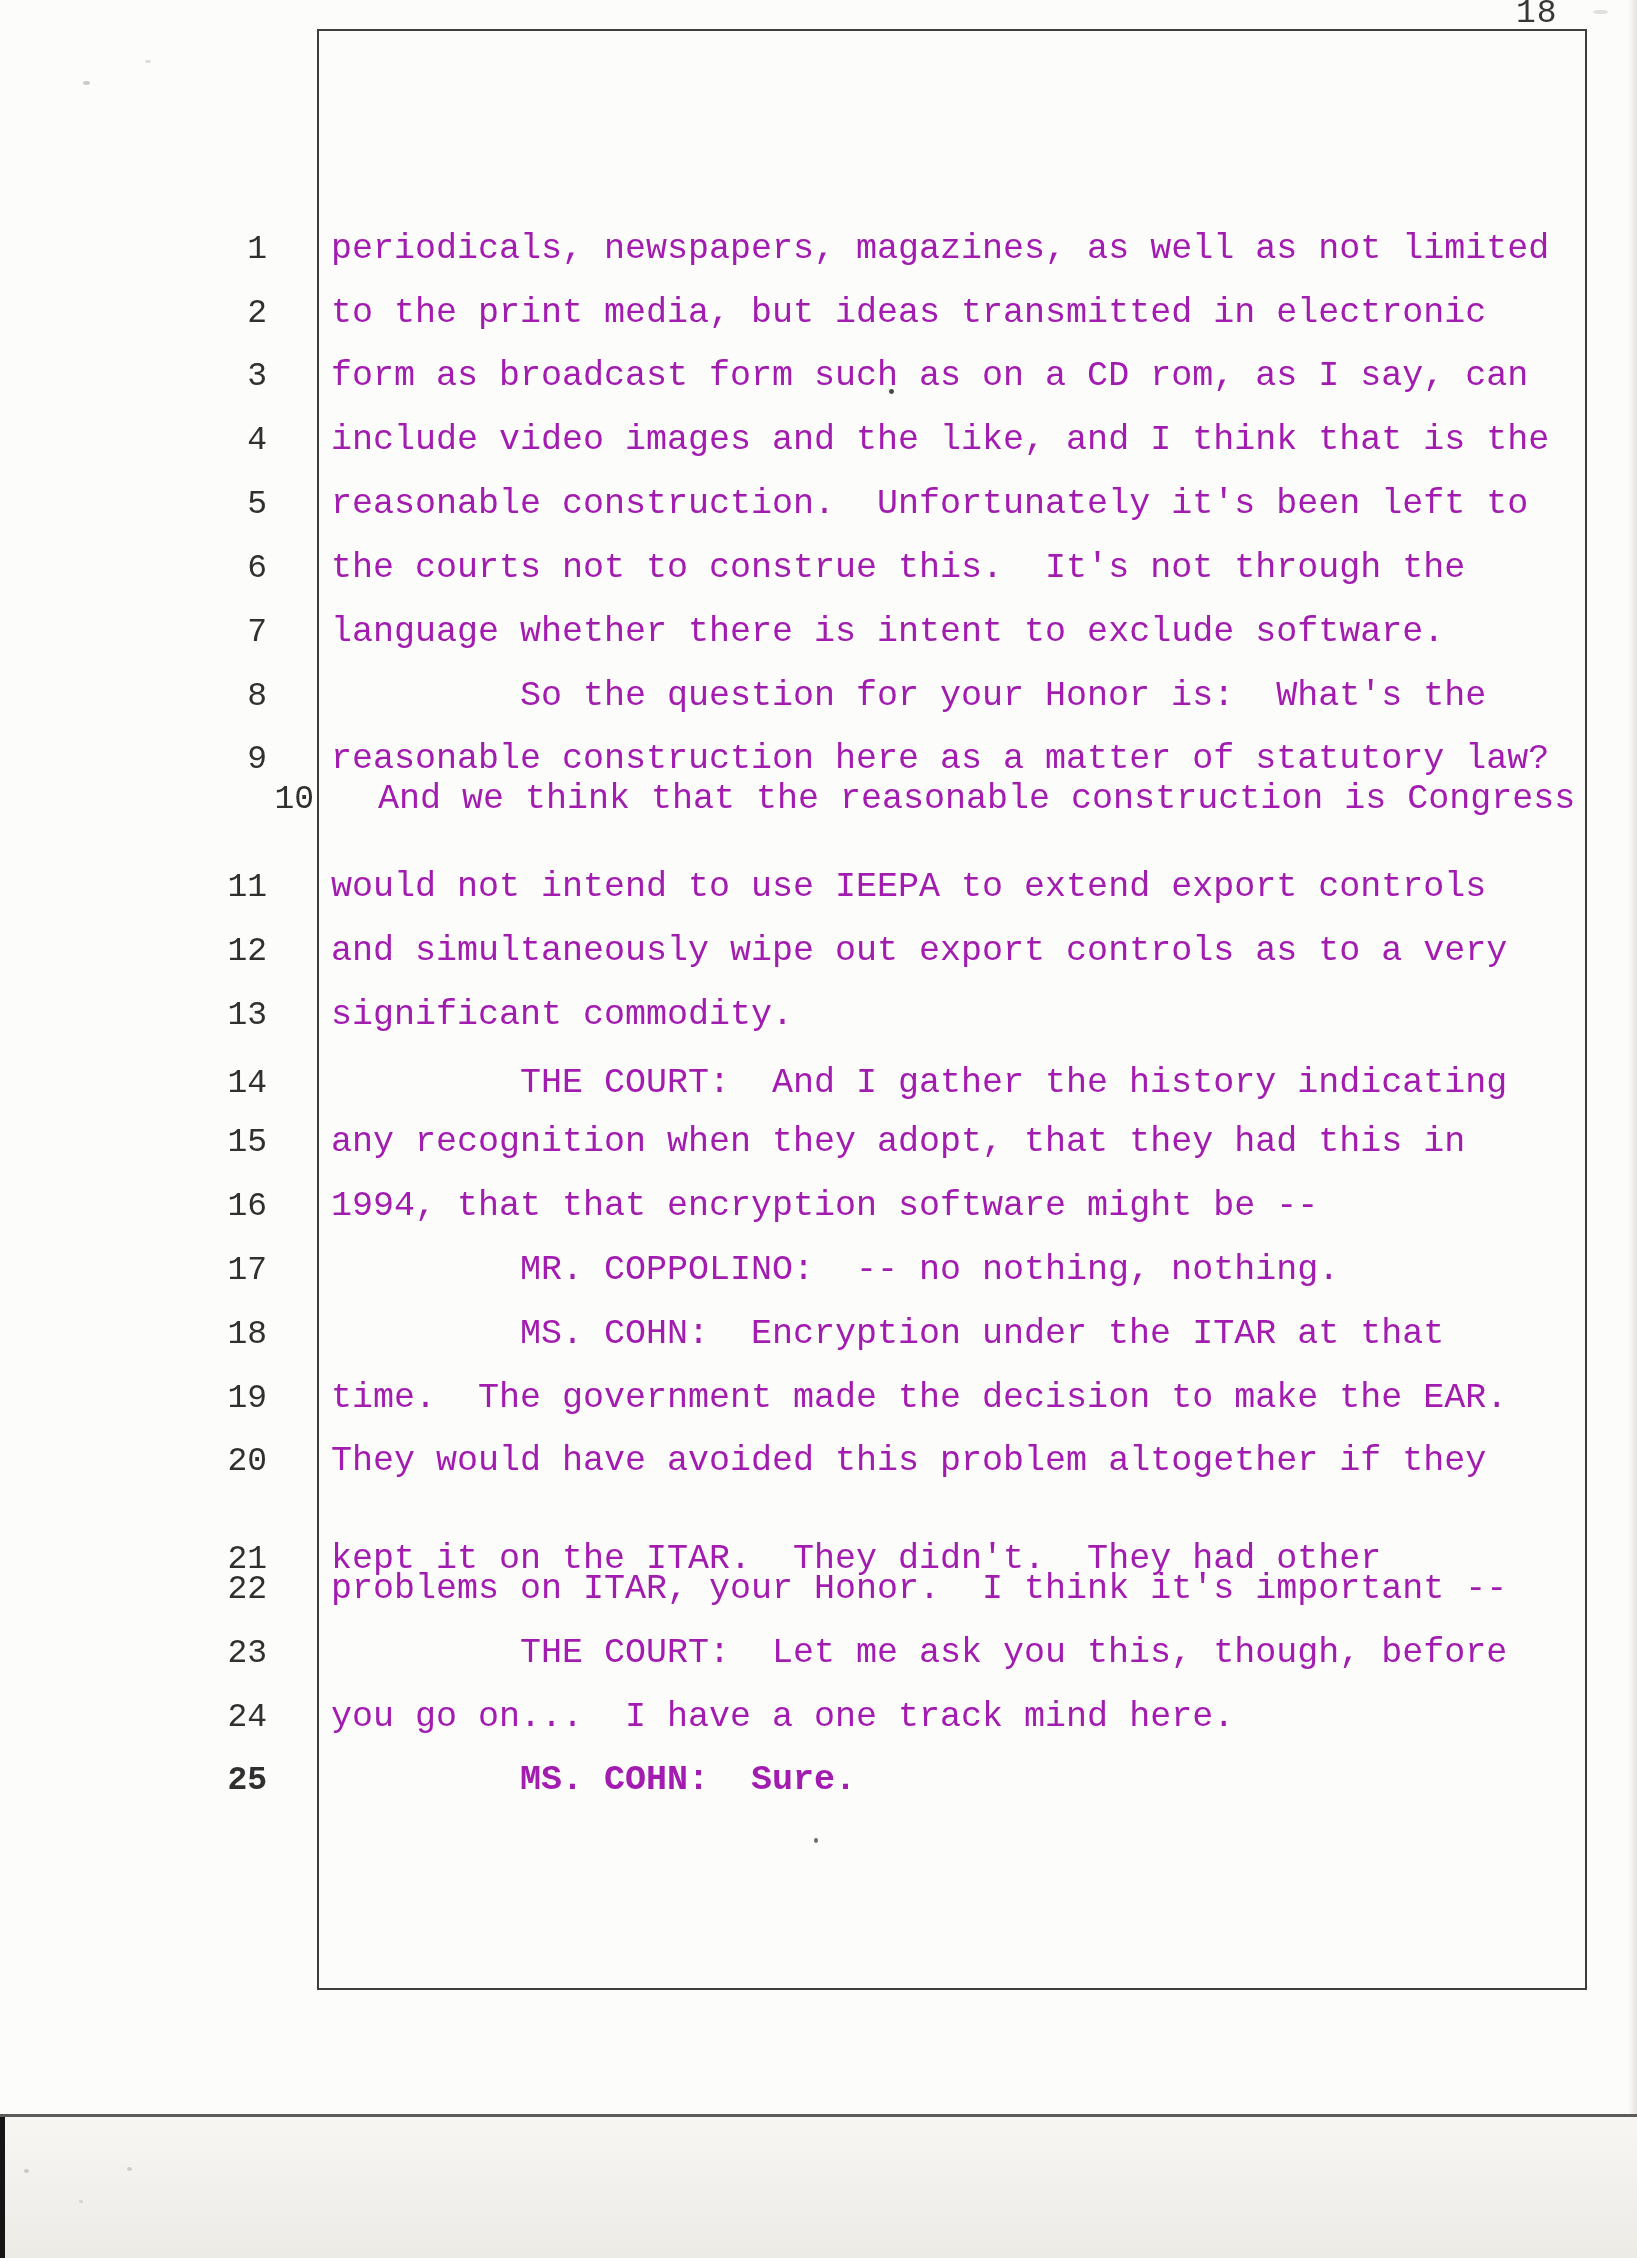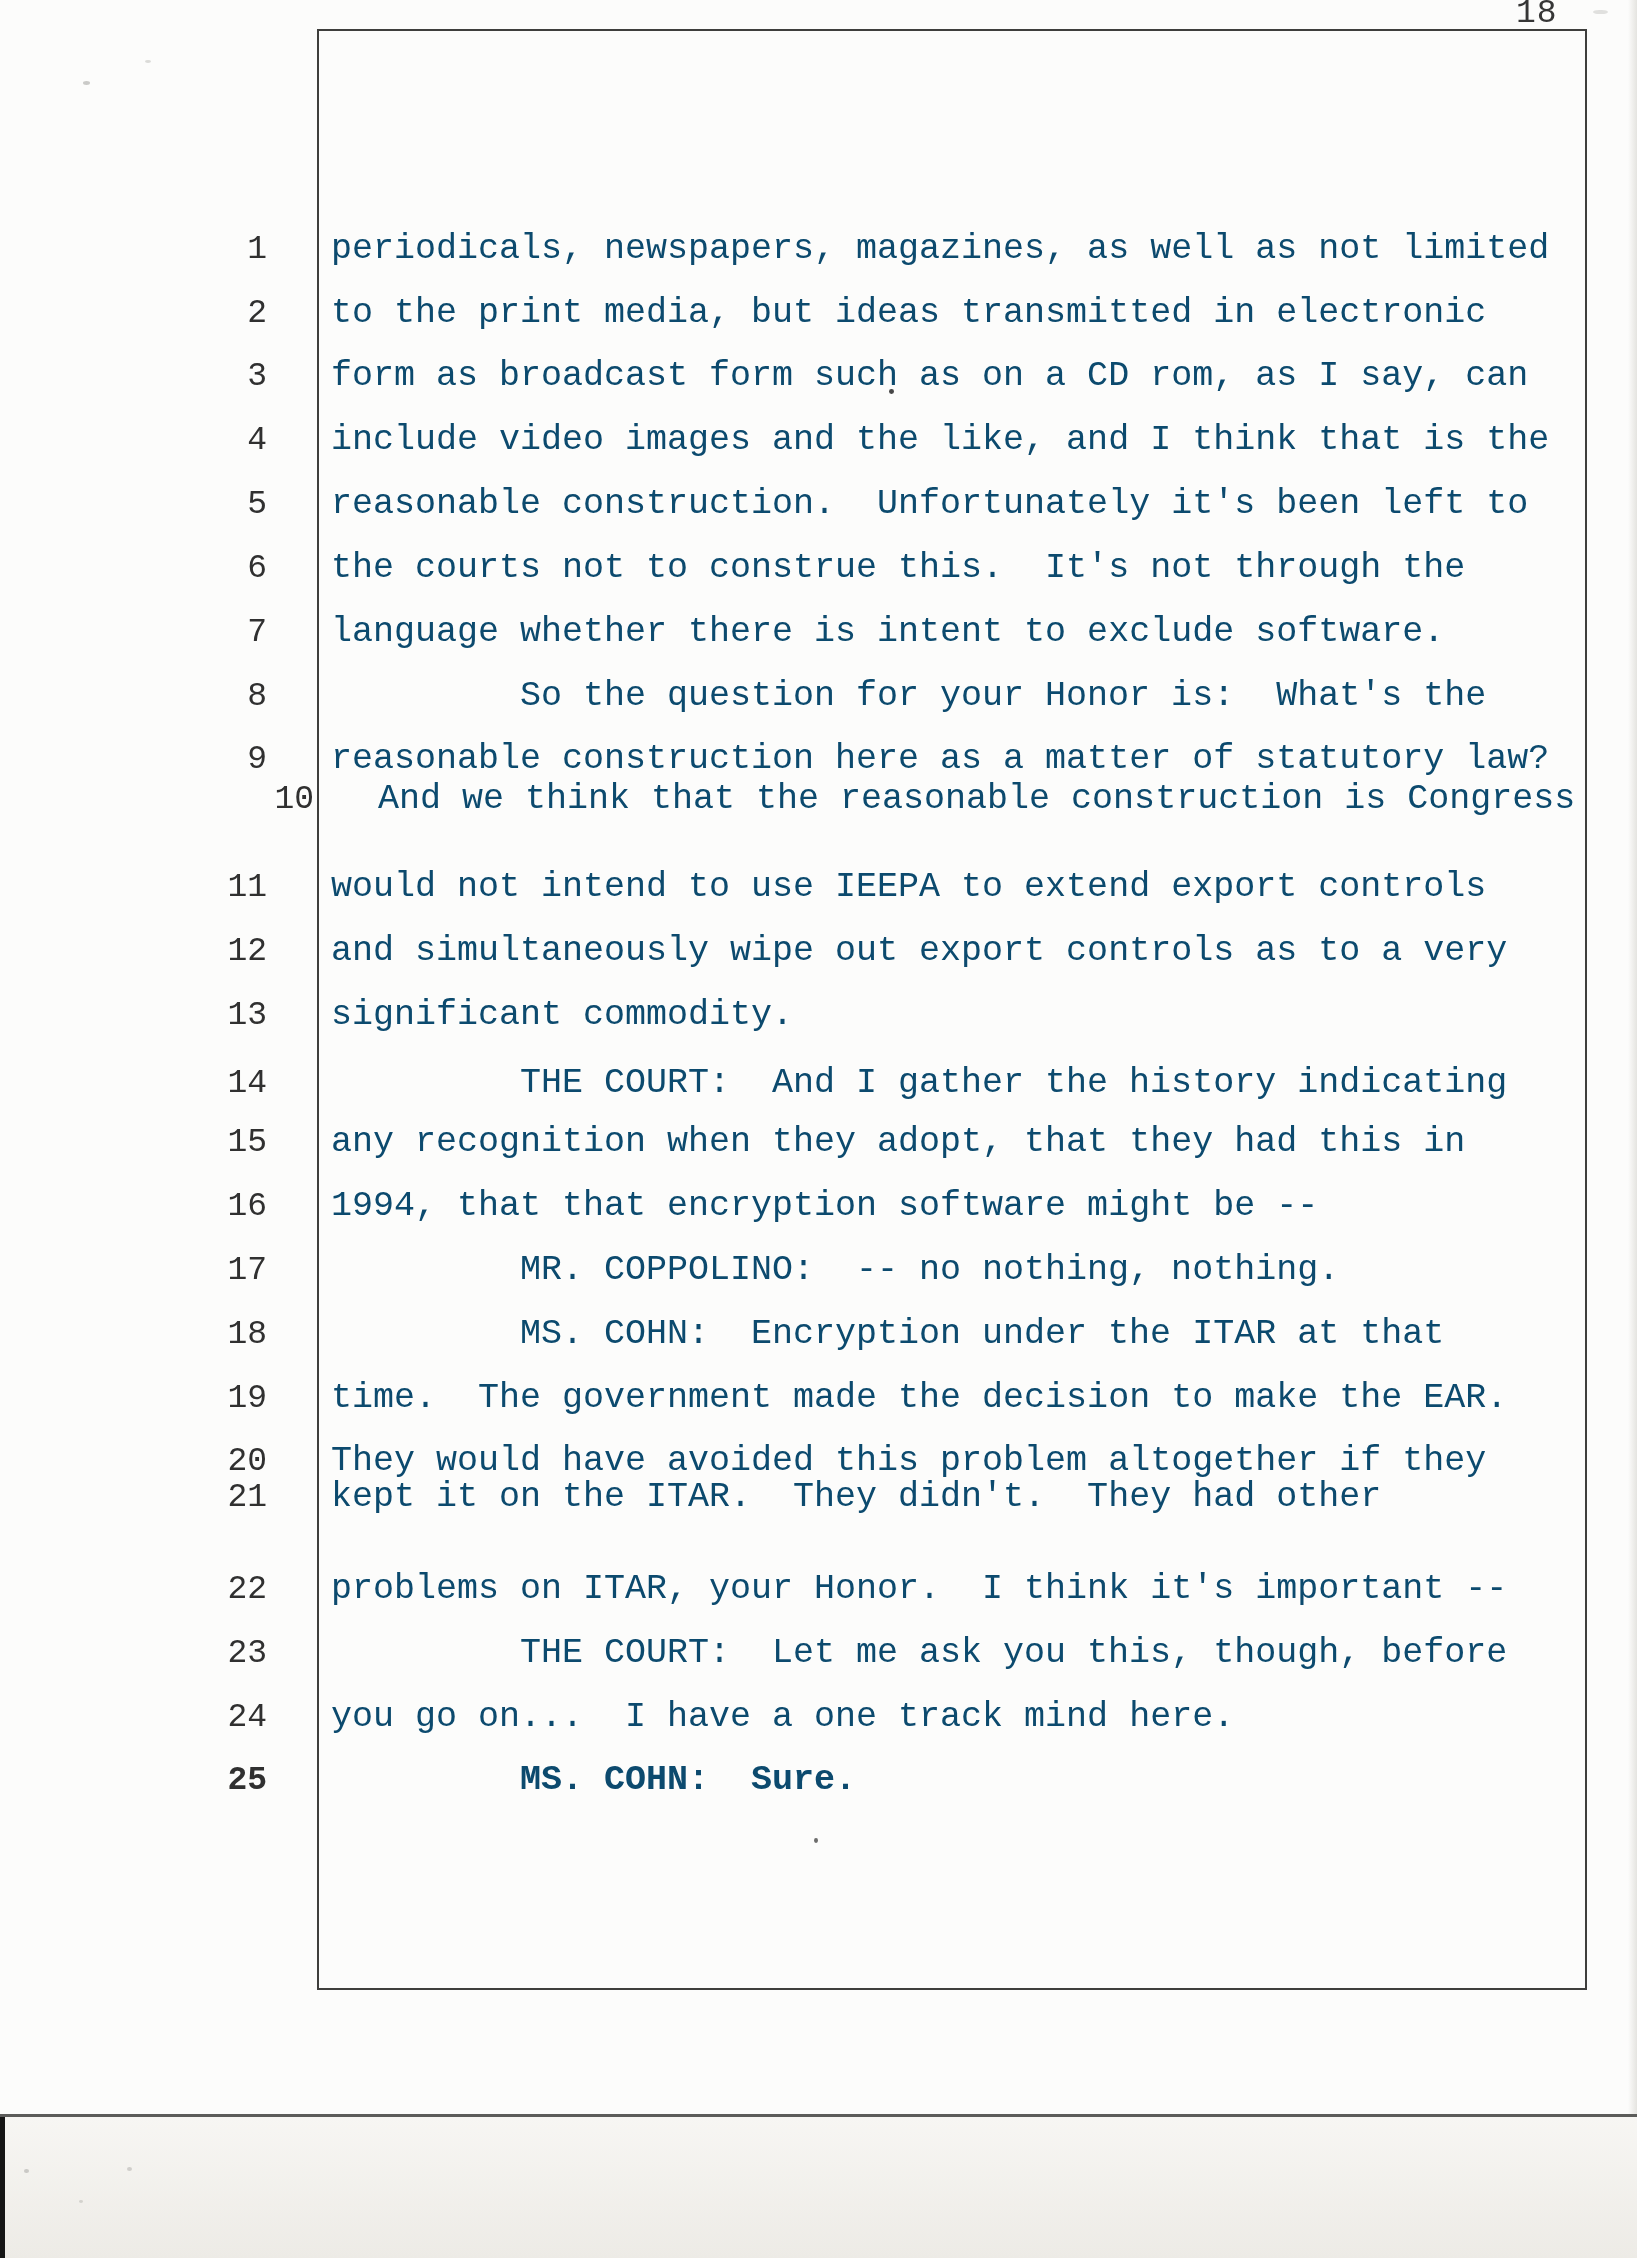--- a/index.html
+++ b/index.html
@@ -56,21 +56,21 @@
     text-align: right;
     font-size: 33px;
     line-height: 39px;
     color: #303030;
   }
   .ltext {
     position: absolute;
     left: 331px;
     top: 0;
     white-space: pre;
-    color: #0c4a6e;
+    color: #a21caf;
   }
   .ltext.indent {
     padding-left: 9ch;
   }
 
   
   .bottom-rule {
     position: absolute;
     left: 0;
     top: 2114px;
@@ -196,21 +196,21 @@
         <span class="ltext indent">MS. COHN:  Encryption under the ITAR at that</span>
       </div>
       <div class="trow" style="top: 1379px; padding-left: 24px;">
         <span class="lnum">19</span>
         <span class="ltext">time.  The government made the decision to make the EAR.</span>
       </div>
       <div class="trow" style="top: 1442px;">
         <span class="lnum">20</span>
         <span class="ltext">They would have avoided this problem altogether if they</span>
       </div>
-      <div class="trow" style="top: 1478px;">
+      <div class="trow" style="top: 1540px;">
         <span class="lnum">21</span>
         <span class="ltext">kept it on the ITAR.  They didn't.  They had other</span>
       </div>
       <div class="trow" style="top: 1570px;">
         <span class="lnum">22</span>
         <span class="ltext">problems on ITAR, your Honor.  I think it's important --</span>
       </div>
       <div class="trow" style="top: 1634px;">
         <span class="lnum">23</span>
         <span class="ltext indent">THE COURT:  Let me ask you this, though, before</span>

